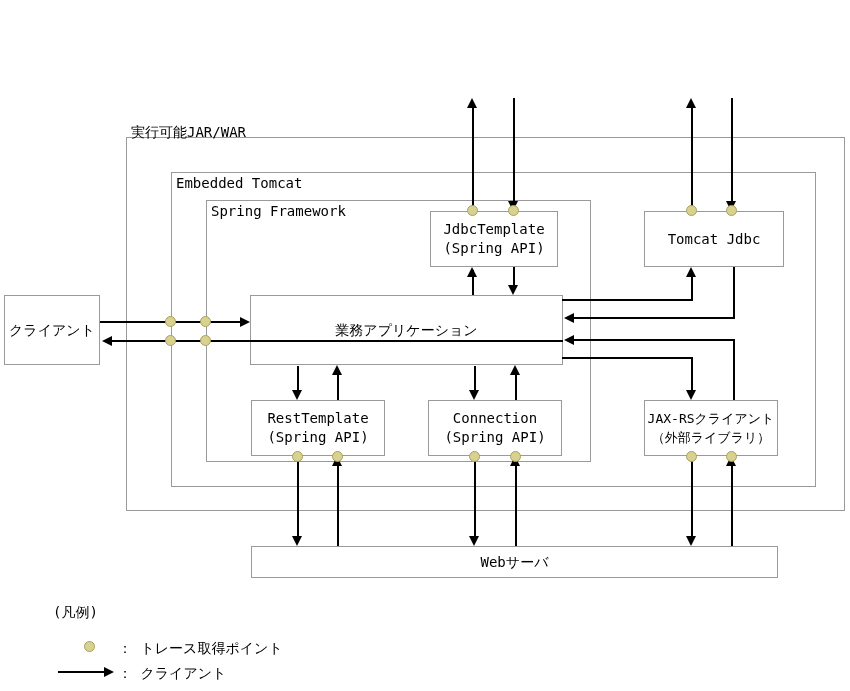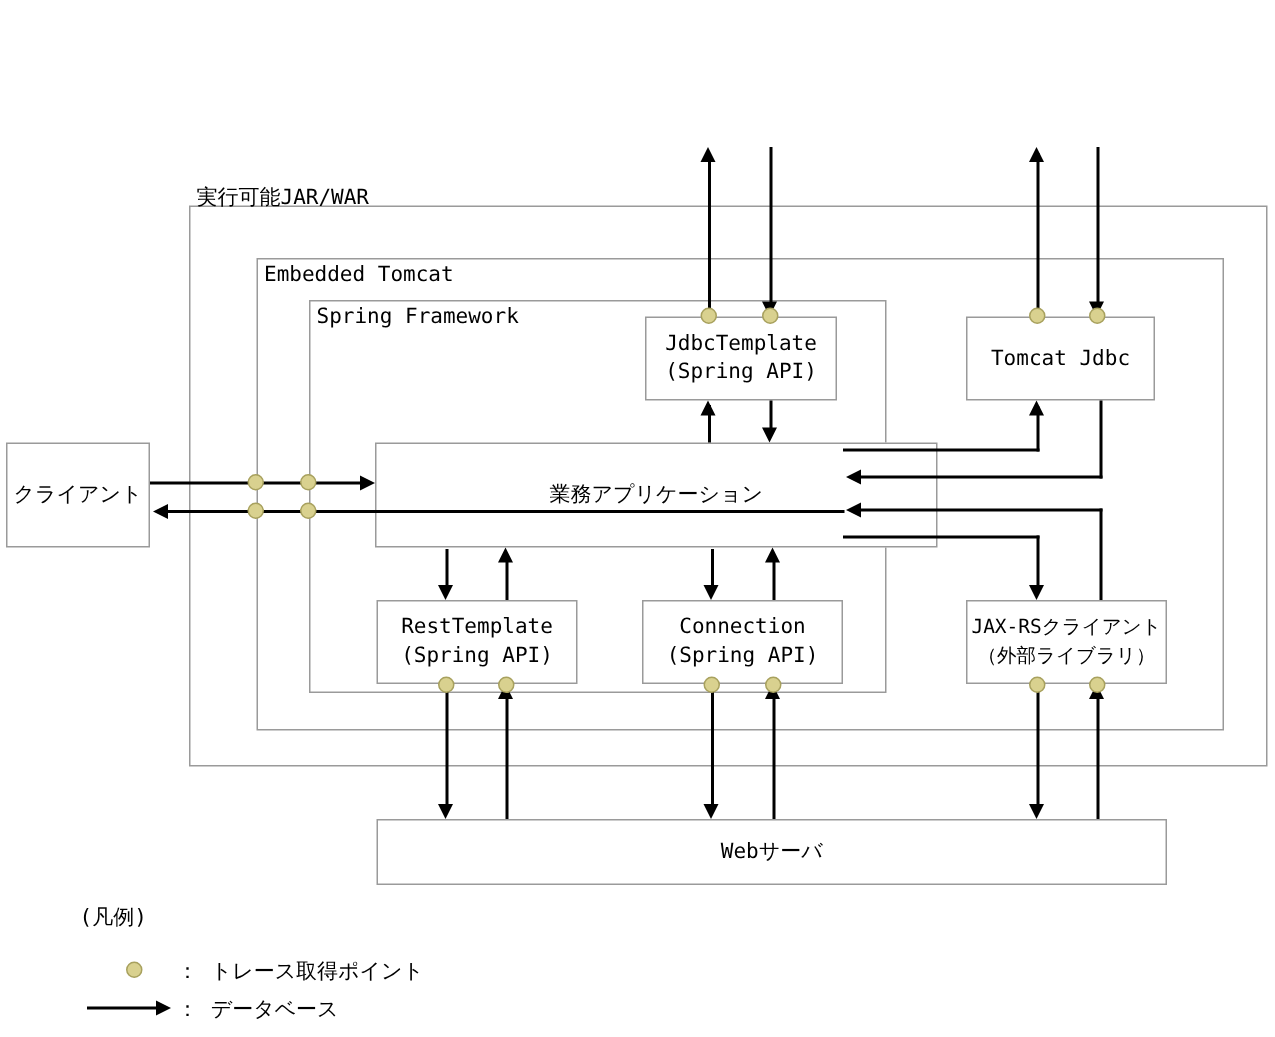--- a/index.html
+++ b/index.html
@@ -43,49 +43,49 @@
 
   <div class="clabel" style="left:131px;top:124px;">実行可能JAR/WAR</div>
   <div class="clabel" style="left:176px;top:175px;">Embedded Tomcat</div>
   <div class="clabel" style="left:211px;top:203px;">Spring Framework</div>
 
 
   <div class="node" style="left:4px;top:295px;width:96px;height:70px;">
     <div>クライアント</div>
   </div>
 
-  <div class="node" style="left:250px;top:295px;width:375px;height:70px;">
+  <div class="node" style="left:250px;top:295px;width:313px;height:70px;">
     <div>業務アプリケーション</div>
   </div>
 
   <div class="node" style="left:430px;top:211px;width:128px;height:56px;">
     <div>JdbcTemplate</div>
     <div>(Spring API)</div>
   </div>
 
-  <div class="node" style="left:644px;top:211px;width:126px;height:56px;">
+  <div class="node" style="left:644px;top:211px;width:140px;height:56px;">
     <div>Tomcat Jdbc</div>
   </div>
 
   <div class="node" style="left:251px;top:400px;width:134px;height:56px;">
     <div>RestTemplate</div>
     <div>(Spring API)</div>
   </div>
 
   <div class="node" style="left:428px;top:400px;width:134px;height:56px;">
     <div>Connection</div>
     <div>(Spring API)</div>
   </div>
 
   <div class="node" style="left:644px;top:400px;width:134px;height:56px;font-size:13px;">
     <div>JAX-RSクライアント</div>
     <div>（外部ライブラリ）</div>
   </div>
 
-  <div class="node" style="left:251px;top:546px;width:527px;height:44px;">
+  <div class="node" style="left:251px;top:546px;width:527px;height:32px;">
     <div>Webサーバ</div>
   </div>
 
   <div class="hline" style="left:100px;top:321px;width:144px;"></div>
   <div class="a-right" style="left:240px;top:317px;"></div>
   <div class="hline" style="left:110px;top:340px;width:453px;"></div>
   <div class="a-left" style="left:102px;top:336px;"></div>
 
   <div class="vline" style="left:472px;top:102px;height:109px;"></div>
   <div class="a-up" style="left:467px;top:98px;"></div>
@@ -156,15 +156,15 @@
   <div class="dot" style="left:469px;top:451px;"></div>
   <div class="dot" style="left:510px;top:451px;"></div>
   <div class="dot" style="left:686px;top:451px;"></div>
   <div class="dot" style="left:726px;top:451px;"></div>
 
   <div class="legend-text" style="left:53px;top:604px;">(凡例)</div>
   <div class="dot" style="left:84px;top:641px;"></div>
   <div class="legend-text" style="left:118px;top:640px;">： トレース取得ポイント</div>
   <div class="hline" style="left:58px;top:671px;width:48px;"></div>
   <div class="a-right" style="left:104px;top:667px;"></div>
-  <div class="legend-text" style="left:118px;top:665px;">： データベース</div>
+  <div class="legend-text" style="left:118px;top:665px;">： クライアント</div>
 
 </div>
 
 </body></html>

